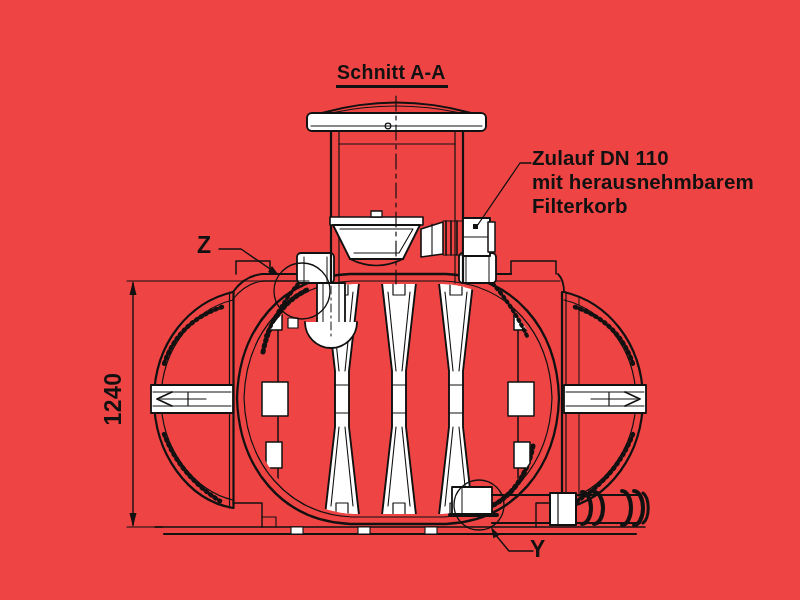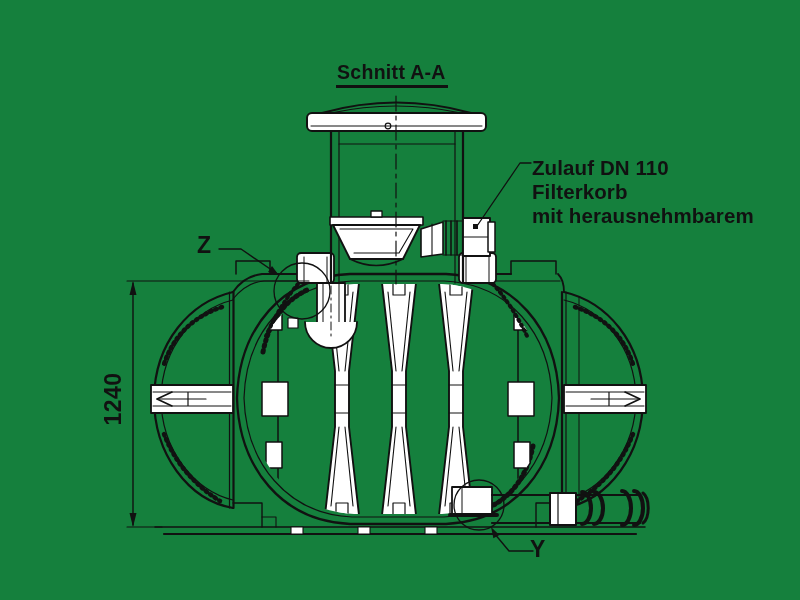--- a/index.html
+++ b/index.html
@@ -1,23 +1,23 @@
 <!DOCTYPE html>
 <html><head>
 <meta charset="utf-8">
 <style>
   html,body{margin:0;padding:0;background:#fff;}
   #stage{
-    position:relative;width:800px;height:600px;background:#15803d;overflow:hidden;
+    position:relative;width:800px;height:600px;background:#ef4444;overflow:hidden;
     font-family:"Liberation Sans","DejaVu Sans",sans-serif;color:#111;
   }
   #stage svg{position:absolute;left:0;top:0;}
   .txt{position:absolute;font-weight:bold;color:#111;white-space:nowrap;}
   .title{left:336px;top:61px;font-size:19.5px;letter-spacing:.3px;border-bottom:3px solid #111;padding:0 2px 1px 1px;}
-  .callout{left:532px;top:156px;font-size:20.5px;line-height:24px;letter-spacing:.1px;}
+  .callout{left:532px;top:146px;font-size:20.5px;line-height:24px;letter-spacing:.1px;}
   .callout span{display:block;}
   .label-z{left:197px;top:232px;font-size:23px;}
   .label-y{left:530px;top:536px;font-size:23px;}
   .dim-v{left:85px;top:387px;width:54px;height:24px;text-align:center;font-size:23px;letter-spacing:.5px;transform:rotate(-90deg);}
 </style>
 </head>
 <body>
 
 <div id="stage">
 
@@ -229,21 +229,21 @@
       <polygon points="133,527 129.5,513 136.5,513" fill="#111" stroke="none"></polygon>
     </g>
 
   </g>
 </svg>
 
 <div class="txt title">Schnitt A-A</div>
 
 <div class="txt callout">
   <span>Zulauf DN 110</span>
+  <span>mit herausnehmbarem</span>
   <span>Filterkorb</span>
-  <span>mit herausnehmbarem</span>
 </div>
 
 <div class="txt label-z">Z</div>
 <div class="txt label-y">Y</div>
 <div class="txt dim-v">1240</div>
 
 </div>
 
 </body></html>

